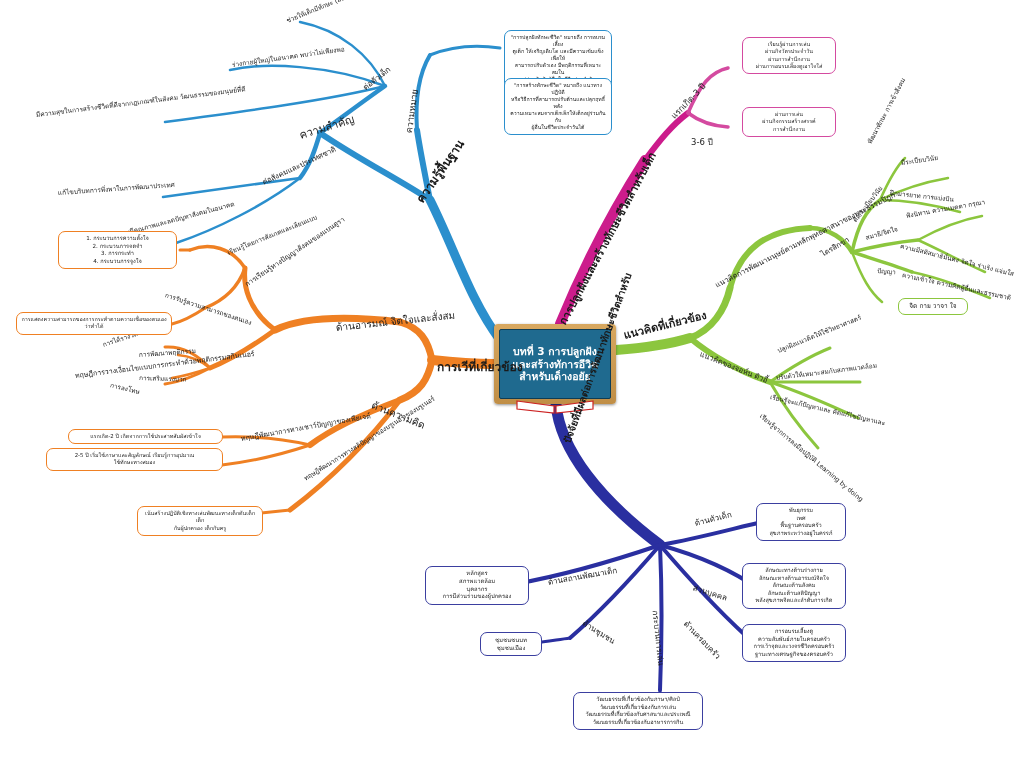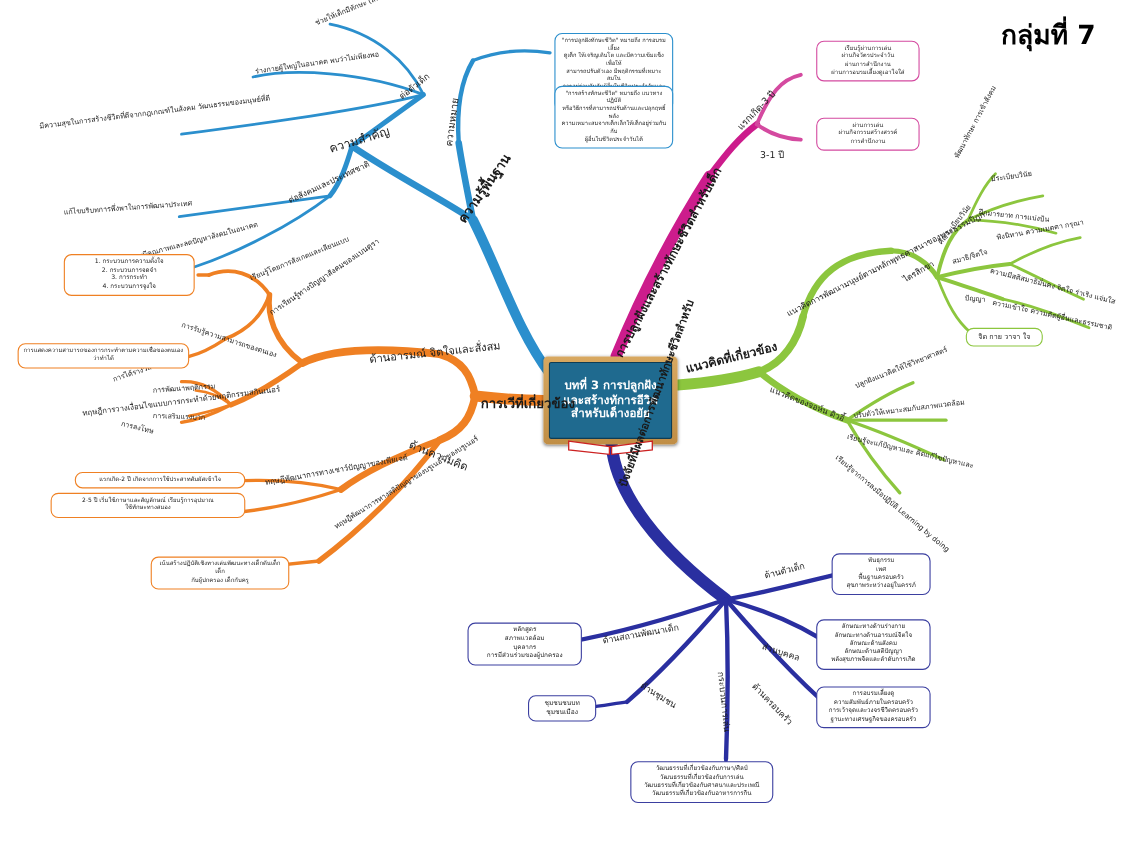--- a/index.html
+++ b/index.html
@@ -7,41 +7,40 @@
   #stage{position:relative;width:1024px;height:768px;background:#fff;}
   svg#wires{position:absolute;left:0;top:0;width:1024px;height:768px;}
 
   .lbl{position:absolute;white-space:nowrap;color:#1a1a1a;line-height:1.15;
        transform-origin:left center;pointer-events:none;}
   .box{position:absolute;box-sizing:border-box;background:#fff;border:1px solid #888;
        border-radius:7px;text-align:center;color:#1a1a1a;line-height:1.35;padding:3px 4px;}
   .box.cyan{border-color:#2b8fcd;}
   .box.orange{border-color:#ef8023;}
   .box.magenta{border-color:#d44aa0;}
-  .box.green{border-color:#8cc63e;}
+  .box.green{border-color:#8cc63e;margin-left:20px;}
   .box.navy{border-color:#3b3fa0;}
 
   .title{position:absolute;font-weight:bold;color:#000;}
 
   
   #center-node{position:absolute;left:494px;top:324px;width:122px;height:80px;
        background:linear-gradient(#d8a860,#c08e46);border-radius:4px;
        box-shadow:0 1px 3px rgba(0,0,0,.45);padding:5px;box-sizing:border-box;}
   #center-board{width:100%;height:100%;background:#1f6a8f;border:1px solid #0e3d55;
        border-radius:2px;display:flex;flex-direction:column;align-items:center;
        justify-content:center;box-sizing:border-box;}
   #center-board div{color:#ffffff;font-weight:bold;font-size:10.5px;line-height:1.22;text-align:center;}
   #center-book{position:absolute;left:516px;top:398px;width:78px;height:16px;}
 </style>
 </head>
 <body>
 
 <div id="stage">
 
-  <div class="title" style="right:28px;top:12px;font-size:24px;">กลุ่มที่ 7</div>
 
   <svg id="wires" viewBox="0 0 1024 768">
     <g fill="none" stroke-linecap="round">
 
       <path d="M500,340 C470,300 455,250 430,200" stroke="#2b8fcd" stroke-width="9"></path>
       <path d="M430,200 C425,175 420,150 417,130" stroke="#2b8fcd" stroke-width="6"></path>
       <path d="M417,130 C415,100 418,75 430,55" stroke="#2b8fcd" stroke-width="4"></path>
       <path d="M430,55 C455,45 480,45 500,48" stroke="#2b8fcd" stroke-width="3"></path>
 
       <path d="M430,200 C400,180 360,160 320,133" stroke="#2b8fcd" stroke-width="6"></path>
@@ -192,21 +191,21 @@
     <div>2-5 ปี เริ่มใช้ภาษาและสัญลักษณ์ เรียนรู้การอุปมาณ</div>
     <div>ใช้ทักษะทางสมอง</div>
   </div>
   <div class="box orange" style="left:137px;top:506px;width:126px;font-size:5.4px;">
     <div>เน้นสร้างปฏิบัติเชิงทางเล่นพัฒนะทางเด็กดันเด็ก เด็ก</div>
     <div>กับผู้ปกครอง เด็กกับครู</div>
   </div>
 
   <div class="lbl" style="left:563px;top:318px;font-size:11px;font-weight:bold;transform:rotate(-62deg);">การปลูกฝังและสร้างทักษะชีวิตสำหรับเด็ก</div>
   <div class="lbl" style="left:673px;top:113px;font-size:8.5px;transform:rotate(-46deg);">แรกเกิด-3 ปี</div>
-  <div class="lbl" style="left:691px;top:138px;font-size:8.5px;">3-1 ปี</div>
+  <div class="lbl" style="left:691px;top:138px;font-size:8.5px;">3-6 ปี</div>
 
   <div class="box magenta" style="left:742px;top:37px;width:94px;font-size:5.4px;">
     <div>เรียนรู้ผ่านการเล่น</div>
     <div>ผ่านกิจวัตรประจำวัน</div>
     <div>ผ่านการสำนึกงาน</div>
     <div>ผ่านการอบรมเลี้ยงดูเอาใจใส่</div>
   </div>
   <div class="box magenta" style="left:742px;top:107px;width:94px;font-size:5.4px;">
     <div>ผ่านการเล่น</div>
     <div>ผ่านกิจกรรมสร้างสรรค์</div>

